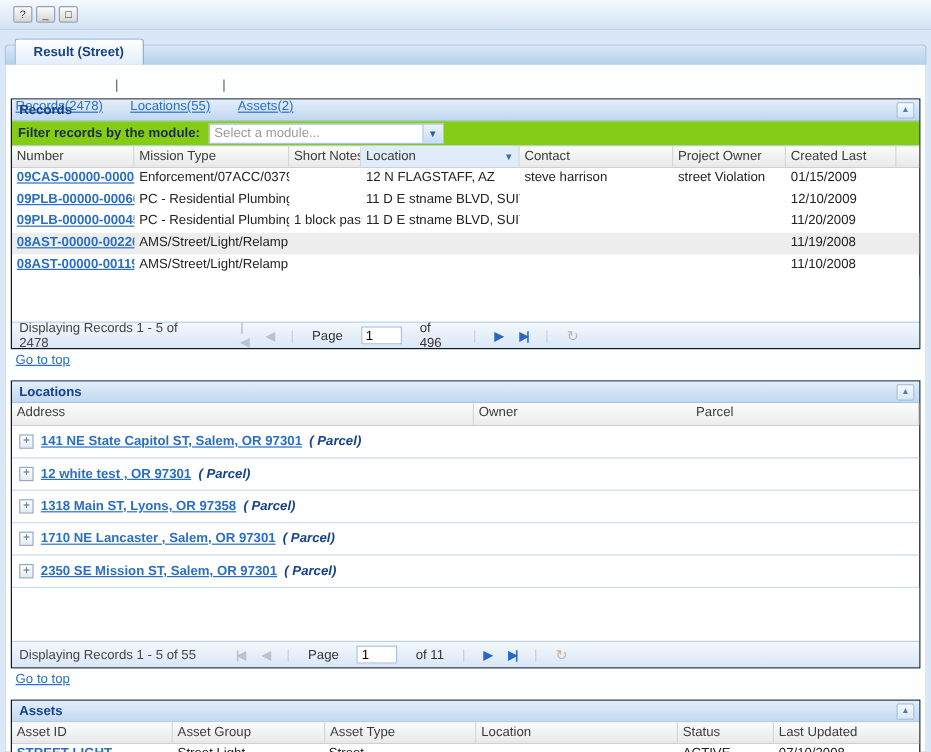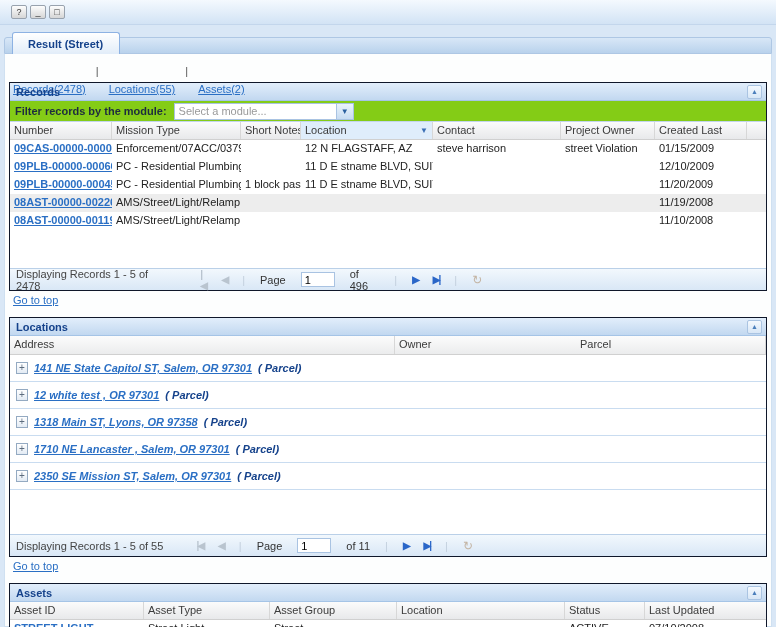--- a/index.html
+++ b/index.html
@@ -69,21 +69,21 @@
     font-size: 7px; line-height: 12px; text-align: center; color: #4a7ebb;
     cursor: pointer;
   }
   
   .filter-row {
     height: 21px; display: flex; align-items: center; gap: 7px;
     background: #84cc16; border-bottom: 1px solid #c3d6ec; padding: 0 5px;
   }
   .filter-label { font-weight: bold; color: #1d2c3e; }
   .combo {
-    width: 180px; height: 17px; display: flex; align-items: stretch;
+    width: 196px; height: 17px; display: flex; align-items: stretch;
     background: #fff; border: 1px solid #a9c3e2;
   }
   .combo .placeholder { flex: 1; color: #9a9a9a; line-height: 15px; padding: 0 4px;
     white-space: nowrap; overflow: hidden; }
   .combo .arrow-btn {
     width: 17px; border-left: 1px solid #a9c3e2;
     background: linear-gradient(#eaf3fc, #c7dcf2);
     font-size: 8px; line-height: 15px; text-align: center; color: #2a5f9e; cursor: pointer;
   }
   
@@ -134,21 +134,21 @@
   .loc-row {
     height: 27px; display: flex; align-items: center; gap: 6px;
     padding-left: 6px; border-bottom: 1px solid #c9dcf0;
   }
   .expand-box {
     width: 12px; height: 12px; flex: 0 0 12px;
     border: 1px solid #94aac2; background: linear-gradient(#ffffff, #e3ebf4);
     font-size: 10px; line-height: 10px; text-align: center; color: #5c6c7e;
     cursor: pointer;
   }
-  .addr-link { font-weight: bold; font-style: italic; }
+  .addr-link { font-weight: bold; }
   .parcel-suffix { font-weight: bold; color: #15428b; font-style: italic; }
   .loc-filler { height: 44px; background: #fff; }
   
   .asset-cols { display: flex; height: 18px;
     background: linear-gradient(#fbfbfb, #e8e9eb);
     border-bottom: 1px solid #d0d0d0; }
   .ac-id { width: 134px; } .ac-type { width: 126px; } .ac-group { width: 127px; }
   .ac-loc { width: 168px; } .ac-status { width: 80px; } .ac-upd { flex: 1; }
   .asset-row { display: flex; height: 19px; border-bottom: 1px solid #e4e4e4; }
 </style>
@@ -331,22 +331,22 @@
     <a>Go to top</a>
   </div>
 
   <div class="panel">
     <div class="panel-header">
       <span>Assets</span>
       <span class="tool-collapse">▲</span>
     </div>
     <div class="asset-cols">
       <div class="gh-cell ac-id">Asset ID</div>
+      <div class="gh-cell ac-group">Asset Group</div>
       <div class="gh-cell ac-type">Asset Type</div>
-      <div class="gh-cell ac-group">Asset Group</div>
       <div class="gh-cell ac-loc">Location</div>
       <div class="gh-cell ac-status">Status</div>
       <div class="gh-cell ac-upd c-fill">Last Updated</div>
     </div>
     <div class="asset-row">
       <div class="g-cell ac-id"><a class="rec-link">STREET LIGHT</a></div>
       <div class="g-cell ac-type">Street Light</div>
       <div class="g-cell ac-group">Street</div>
       <div class="g-cell ac-loc"></div>
       <div class="g-cell ac-status">ACTIVE</div>

